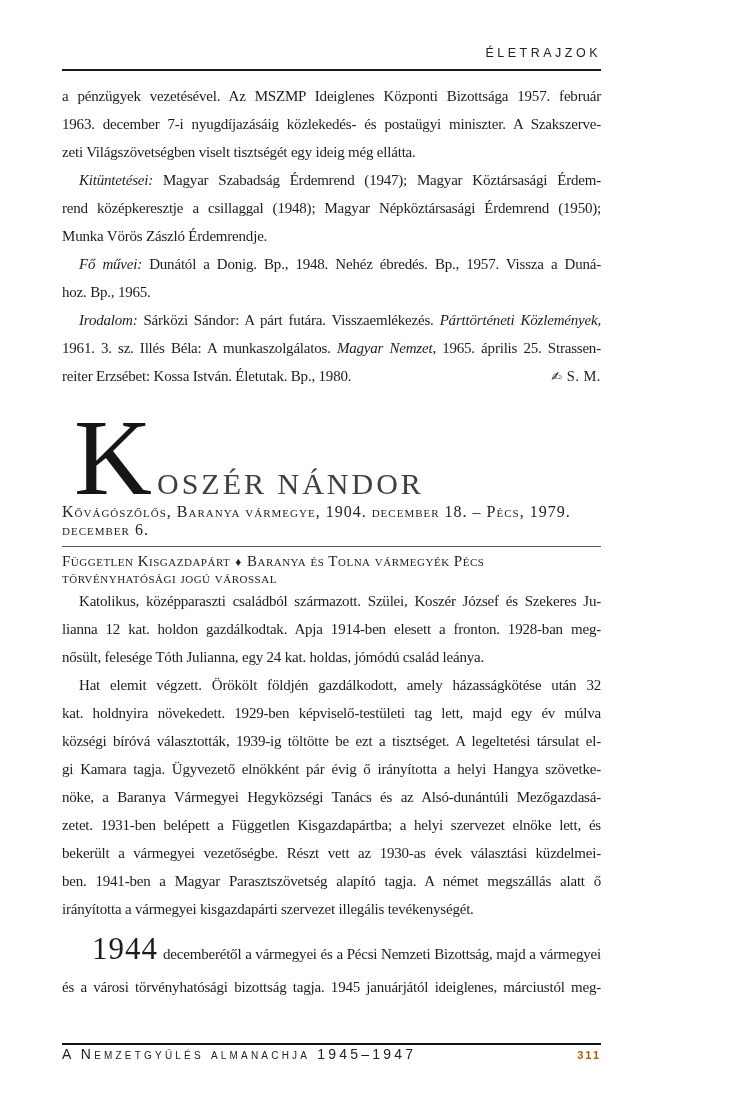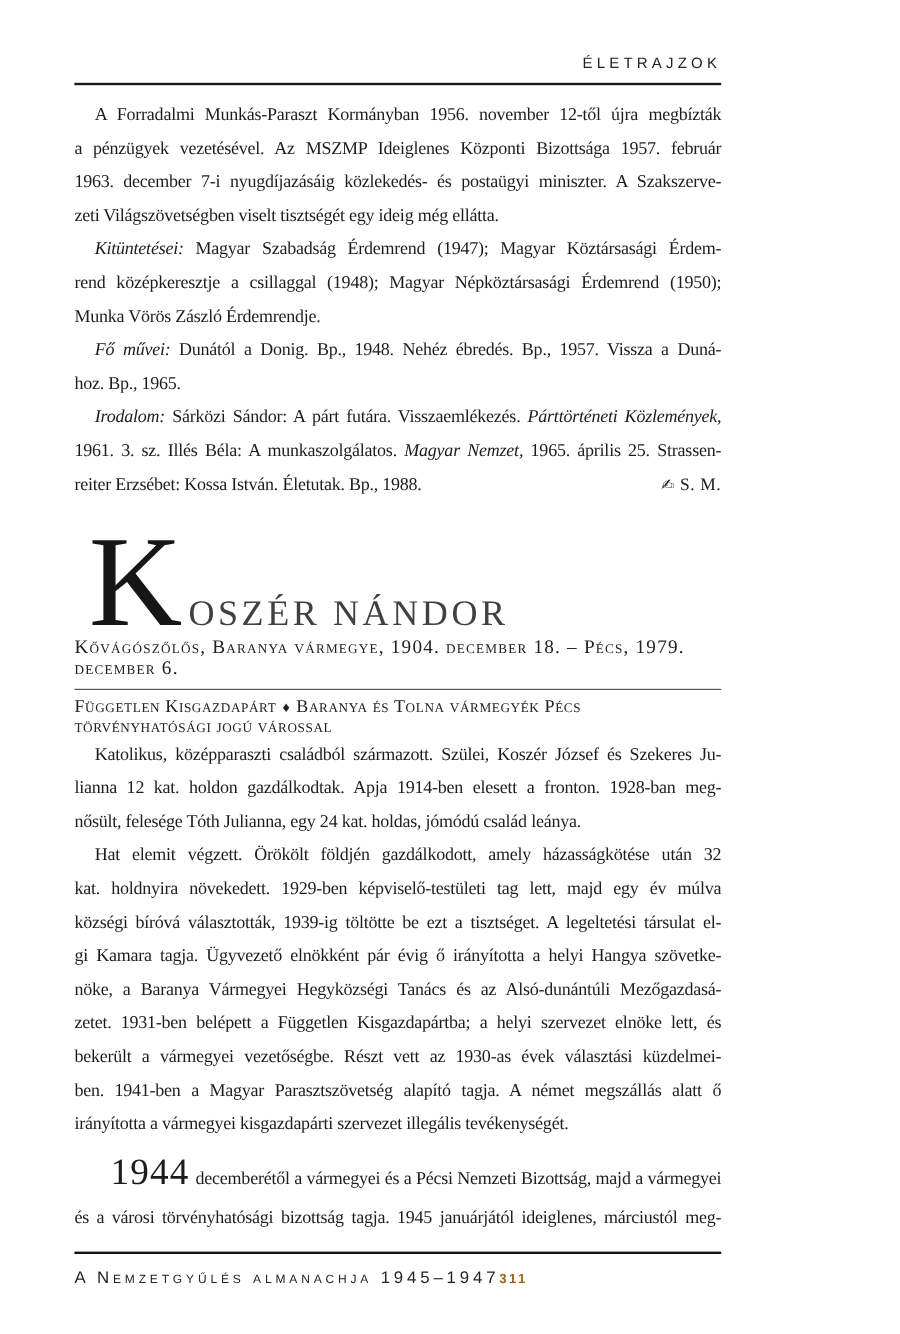--- a/index.html
+++ b/index.html
@@ -74,22 +74,22 @@
   .diamond{font-size:12px;padding:0 5px;}
   
   .body{}
   .year-para{margin-top:10px;}
   .yearline{height:40px;line-height:32px;text-indent:30px;}
   .bigyear{font-size:31px;letter-spacing:1px;margin-right:5px;}
   
   .footer{position:absolute;left:62px;right:60px;top:1043px;}
   .rule-bottom{border-top:2.5px solid #141414;}
   .footer-row{
-    margin-top:11px;
-    display:flex;align-items:baseline;
+    margin-top:1px;
+    display:flex;justify-content:space-between;align-items:baseline;
     font-family:"Liberation Sans", sans-serif;
   }
   .book-title{
     font-variant:small-caps;
     font-size:14px;
     letter-spacing:3.2px;
     color:#222;
   }
   .page-num{
     font-size:11px;
@@ -100,36 +100,35 @@
 </style>
 </head>
 <body>
 
 <div class="page">
 
   <div class="running-head">ÉLETRAJZOK</div>
   <hr class="rule rule-top">
 
   <section class="prev">
-    <div class="line j indent">A Forradalmi Munkás-Paraszt Kormányban 1956. november 12-től újra megbízták</div>
     <div class="line j">a pénzügyek vezetésével. Az MSZMP Ideiglenes Központi Bizottsága 1957. február</div>
     <div class="line j">1963. december 7-i nyugdíjazásáig közlekedés- és postaügyi miniszter. A Szakszerve-</div>
     <div class="line last">zeti Világszövetségben viselt tisztségét egy ideig még ellátta.</div>
 
     <div class="line j indent"><span class="ital">Kitüntetései:</span> <span>Magyar Szabadság Érdemrend (1947); Magyar Köztársasági Érdem-</span></div>
     <div class="line j">rend középkeresztje a csillaggal (1948); Magyar Népköztársasági Érdemrend (1950);</div>
     <div class="line last">Munka Vörös Zászló Érdemrendje.</div>
 
     <div class="line j indent"><span class="ital">Fő művei:</span> <span>Dunától a Donig. Bp., 1948. Nehéz ébredés. Bp., 1957. Vissza a Duná-</span></div>
     <div class="line last">hoz. Bp., 1965.</div>
 
     <div class="line j indent"><span class="ital">Irodalom:</span> <span>Sárközi Sándor: A párt futára. Visszaemlékezés.</span> <span class="ital">Párttörténeti Közlemények,</span></div>
     <div class="line j"><span>1961. 3. sz. Illés Béla: A munkaszolgálatos.</span> <span class="ital">Magyar Nemzet,</span> <span>1965. április 25. Strassen-</span></div>
     <div class="line sigrow">
-      <span>reiter Erzsébet: Kossa István. Életutak. Bp., 1988.</span>
+      <span>reiter Erzsébet: Kossa István. Életutak. Bp., 1980.</span>
       <span class="sig"><span class="sigicon">✍</span> <span>S. M.</span></span>
     </div>
   </section>
 
   <section>
     <h1 class="name-row">
       <span class="dropcap">K</span>
         <span class="name-rest">OSZÉR NÁNDOR</span>
     </h1>
     <div class="vitals">Kővágószőlős, Baranya vármegye, 1904. december 18. – Pécs, 1979. december 6.</div>

